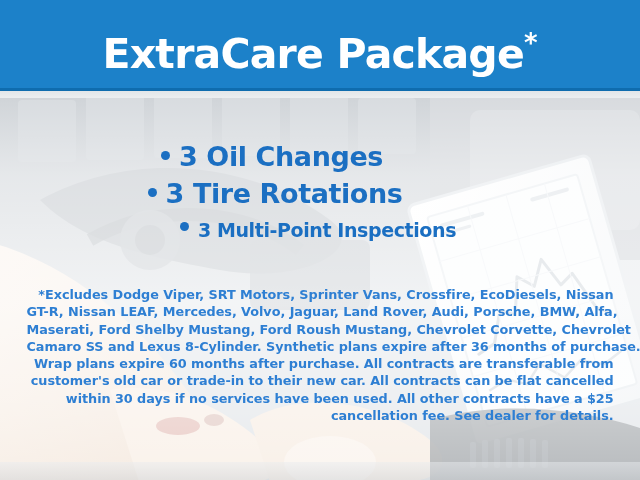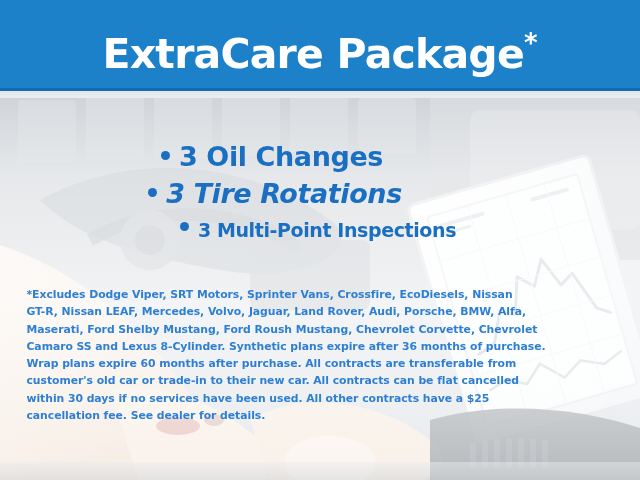--- a/index.html
+++ b/index.html
@@ -105,43 +105,43 @@
   .benefit-line {
     color: #1b6fc2;
     font-family: "DejaVu Sans", sans-serif;
     font-weight: bold;
     font-size: 27px;
     line-height: 37px;
     letter-spacing: -0.4px;
     white-space: nowrap;
   }
   .benefit-line.l1 { padding-right: 96px; }
-  .benefit-line.l2 { padding-right: 90px; font-style: italic; }
+  .benefit-line.l2 { padding-right: 90px; }
   .benefit-line.l3 { padding-right: 4px; font-size: 19px; }
   .benefit-line .dot {
     display: inline-block;
     width: 9px;
     height: 9px;
     border-radius: 50%;
     background: #1b6fc2;
     vertical-align: 6px;
     margin-right: 9px;
   }
 
   
   .fineprint {
     position: absolute;
     left: 22px;
     top: 286px;
     width: 596px;
-    text-align: left;
+    text-align: right;
     color: #2e7fd3;
     font-family: "DejaVu Sans", sans-serif;
     font-weight: bold;
-    font-size: 11px;
+    font-size: 13px;
     line-height: 17.3px;
     letter-spacing: -0.05px;
   }
   .fineprint .fp-line { white-space: nowrap; }
   .fineprint .fp-line.narrow {
     display: block;
     transform: scaleX(0.985);
   }
 </style>
 </head>

